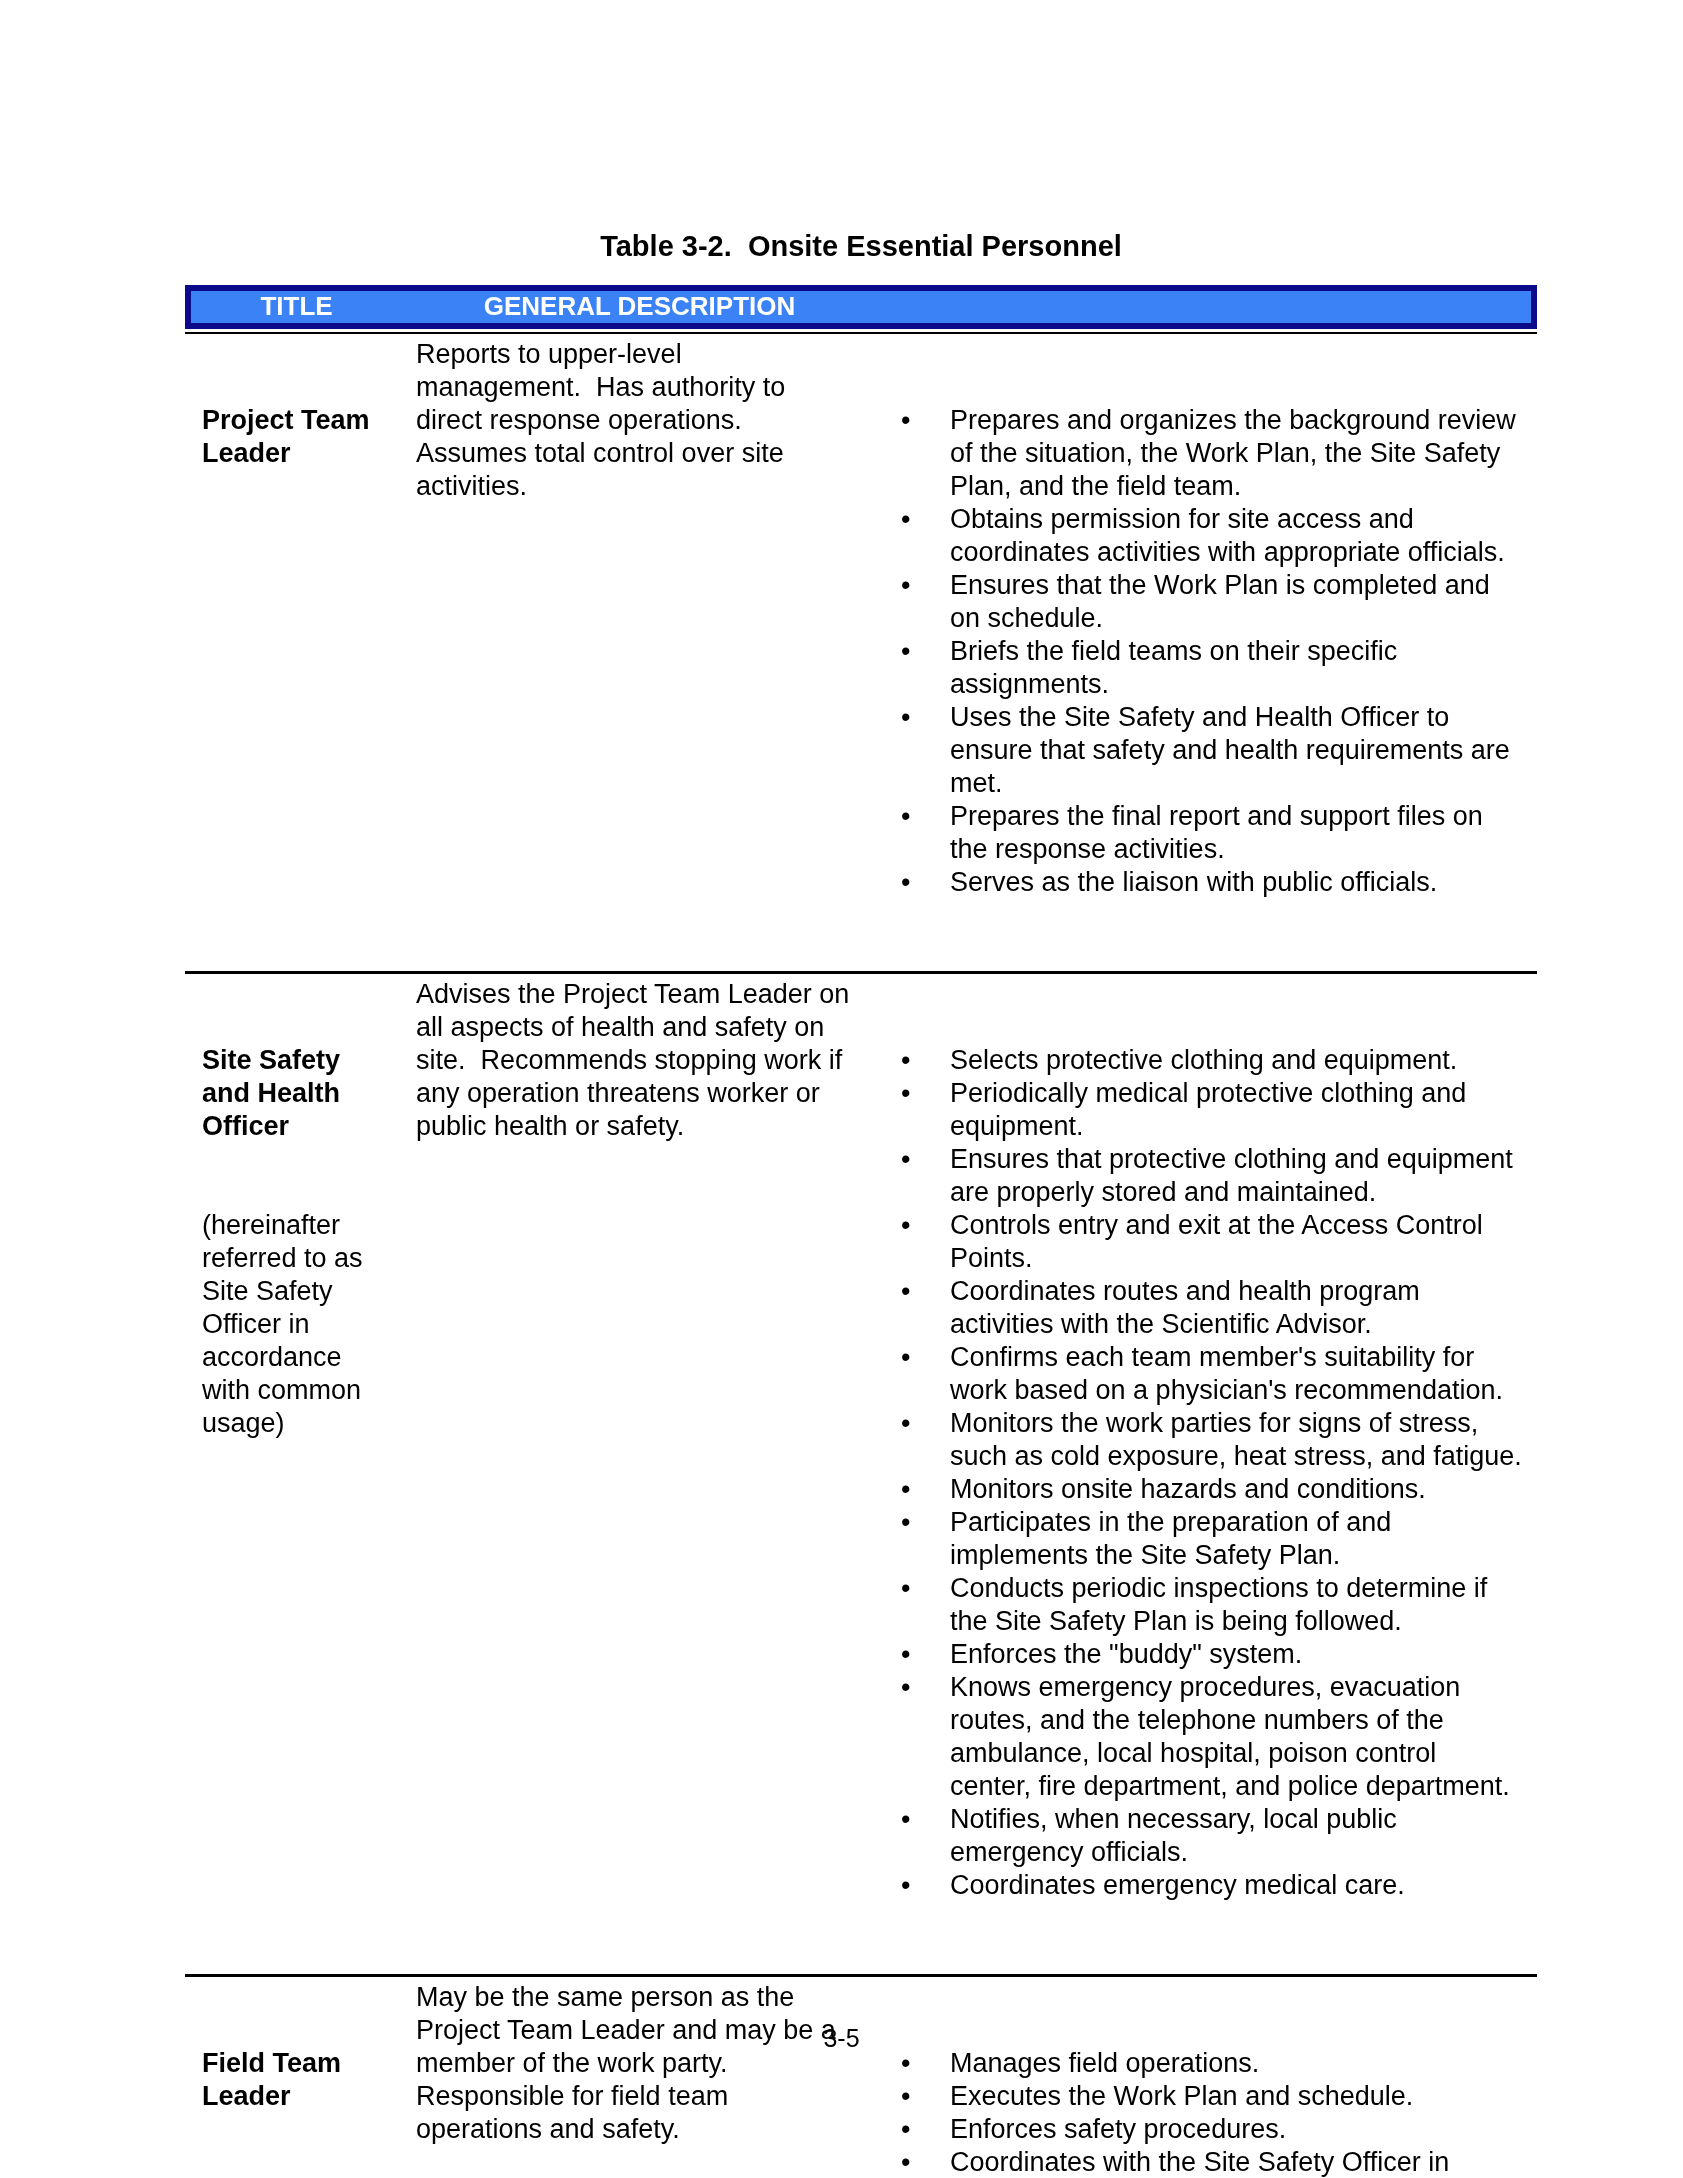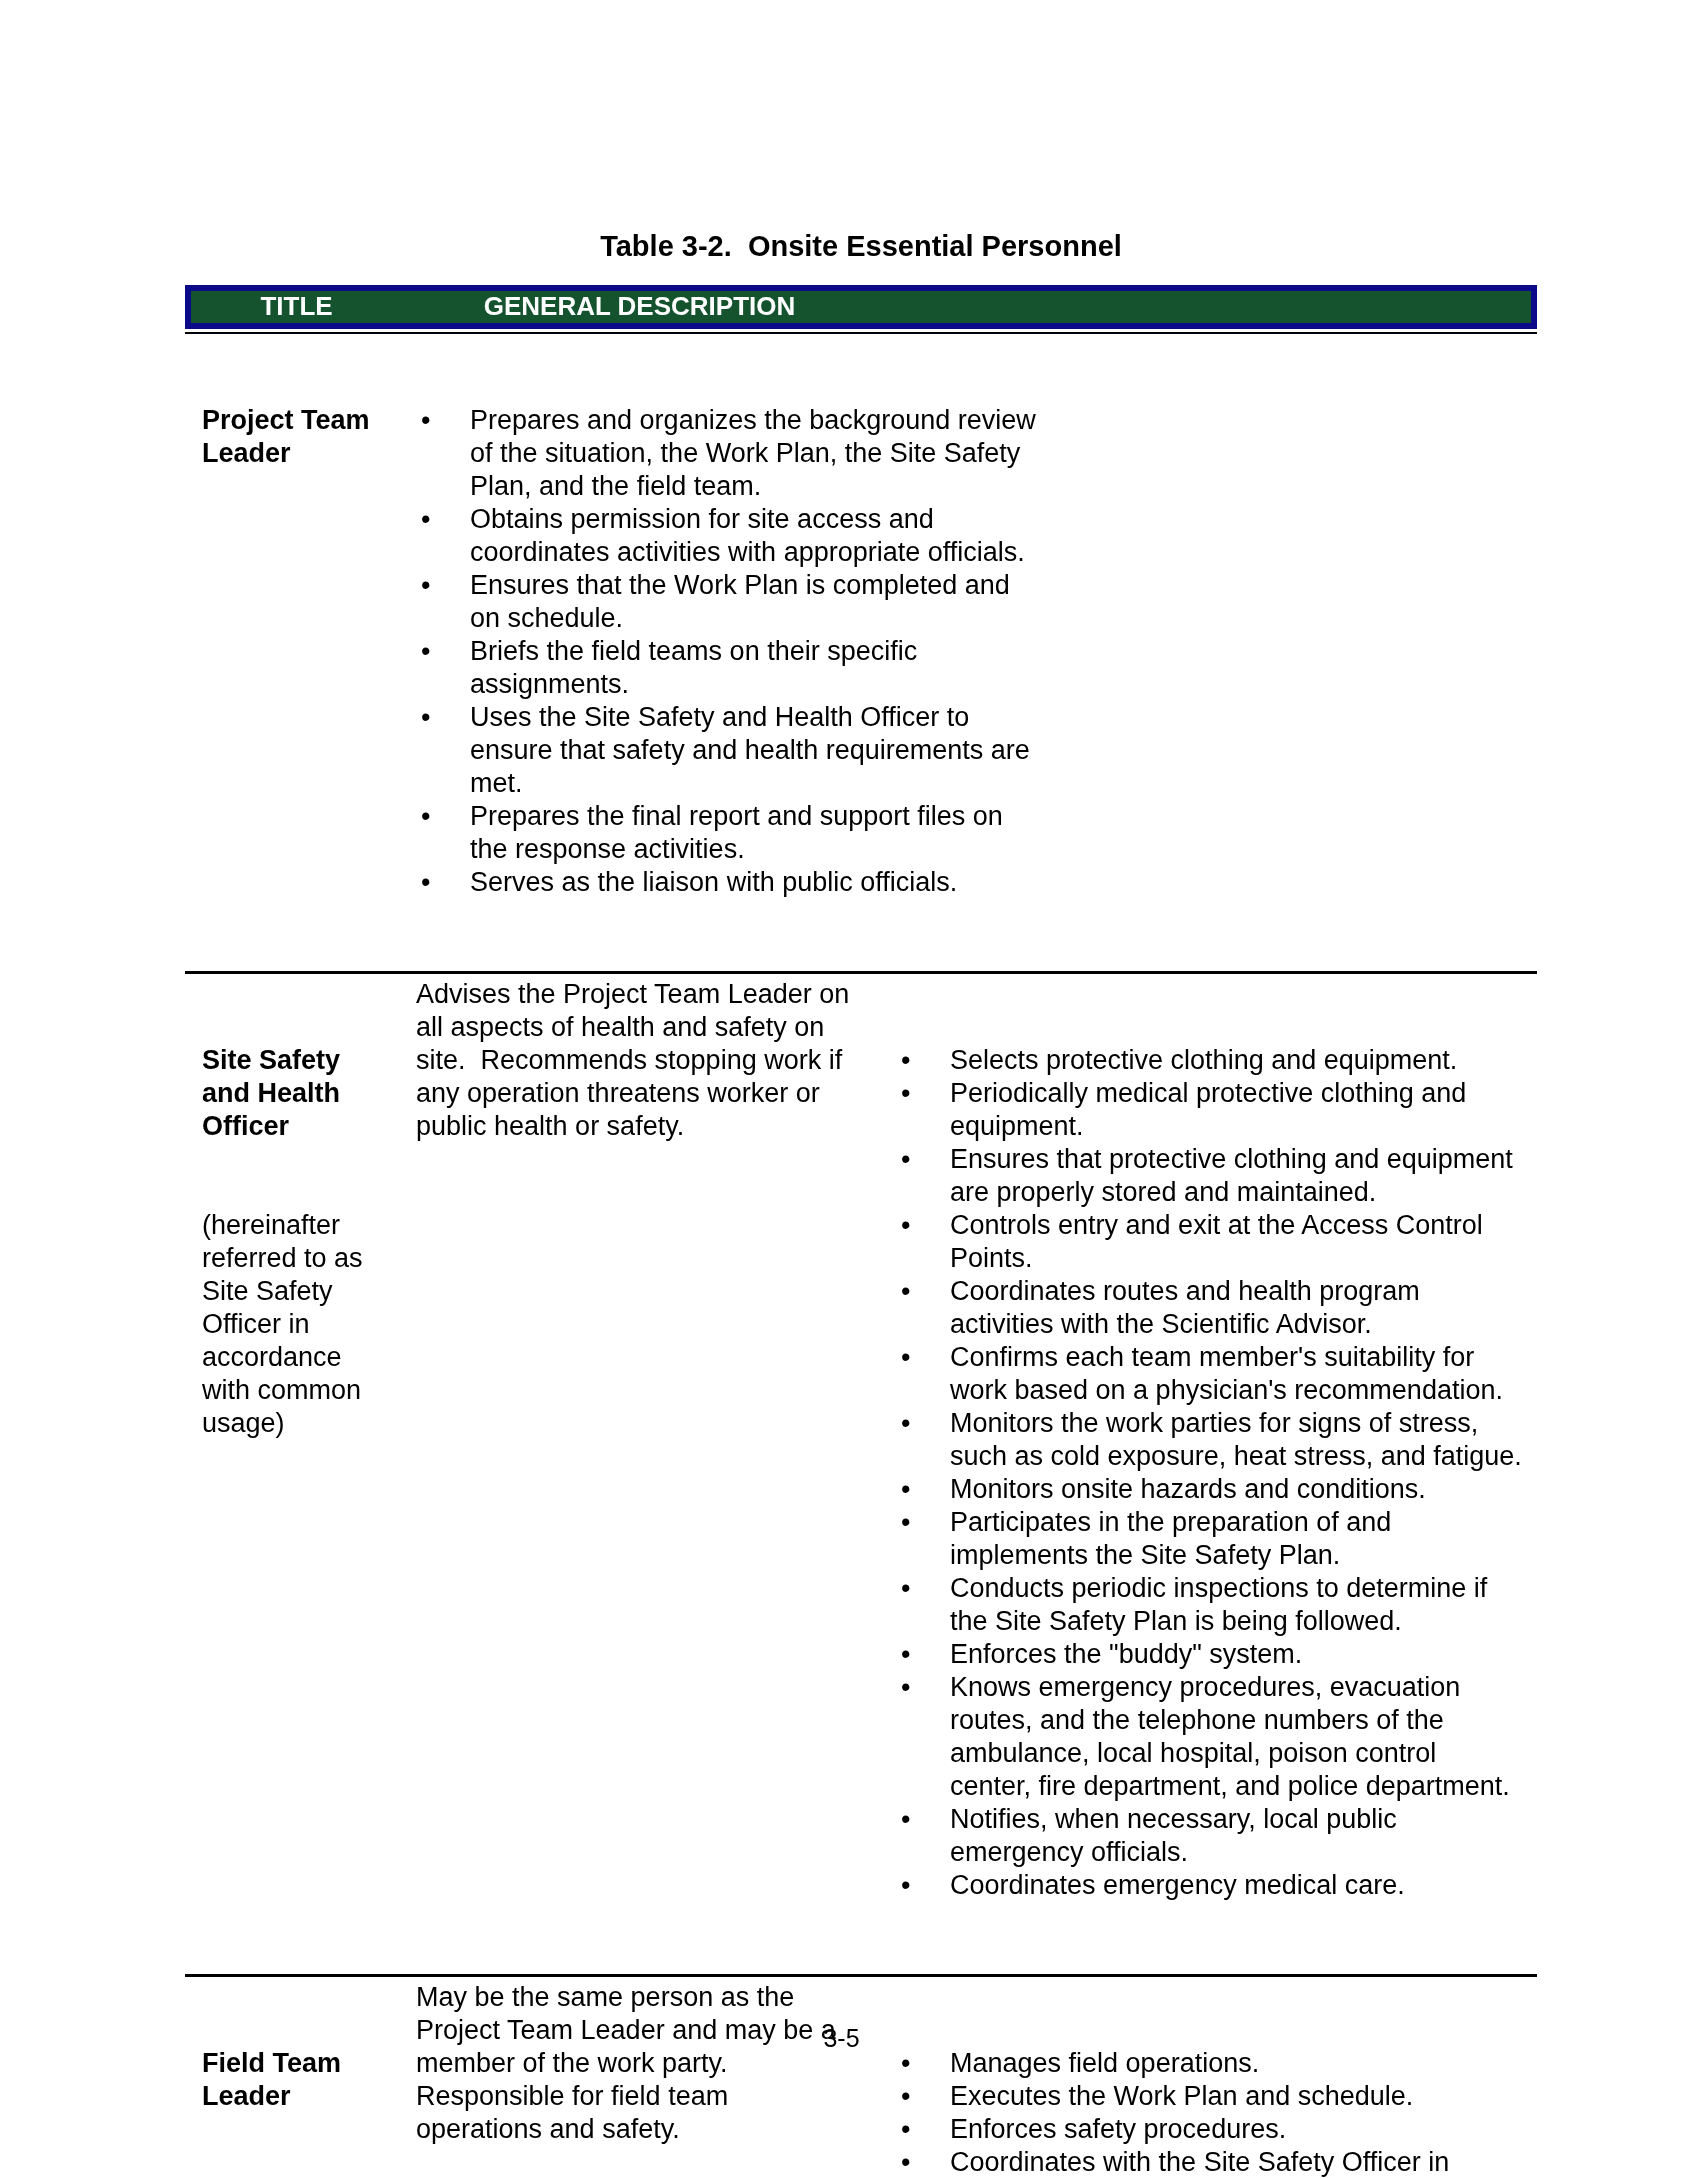--- a/index.html
+++ b/index.html
@@ -22,21 +22,21 @@
   }
   .ptable{
     position:absolute;
     left:185px;top:285px;width:1352px;
   }
   .thead{
     display:flex;
     box-sizing:border-box;
     width:100%;
     border:6px solid #0b0b8a;
-    background:#14532d;
+    background:#3b82f6;
   }
   .th{
     color:#ffffff;
     font-weight:bold;
     font-size:26px;
     line-height:29px;
     text-align:center;
     padding:1px 0 2px;
     box-sizing:border-box;
   }
@@ -91,20 +91,25 @@
     </div>
 
     <div class="tbody">
 
       <div class="trow">
         <div class="cell c1">
           <span class="rowtitle">Project Team
 Leader</span>
           <span class="rownote"></span>
         </div>
+        <div class="cell c2">Reports to upper-level
+management.  Has authority to
+direct response operations.
+Assumes total control over site
+activities.</div>
         <div class="cell c3">
           <ul class="resp-list"><li><span class="bullet">•</span><span class="btext">Prepares and organizes the background review
 of the situation, the Work Plan, the Site Safety
 Plan, and the field team.</span></li><li><span class="bullet">•</span><span class="btext">Obtains permission for site access and
 coordinates activities with appropriate officials.</span></li><li><span class="bullet">•</span><span class="btext">Ensures that the Work Plan is completed and
 on schedule.</span></li><li><span class="bullet">•</span><span class="btext">Briefs the field teams on their specific
 assignments.</span></li><li><span class="bullet">•</span><span class="btext">Uses the Site Safety and Health Officer to
 ensure that safety and health requirements are
 met.</span></li><li><span class="bullet">•</span><span class="btext">Prepares the final report and support files on
 the response activities.</span></li><li><span class="bullet">•</span><span class="btext">Serves as the liaison with public officials.</span></li></ul>

